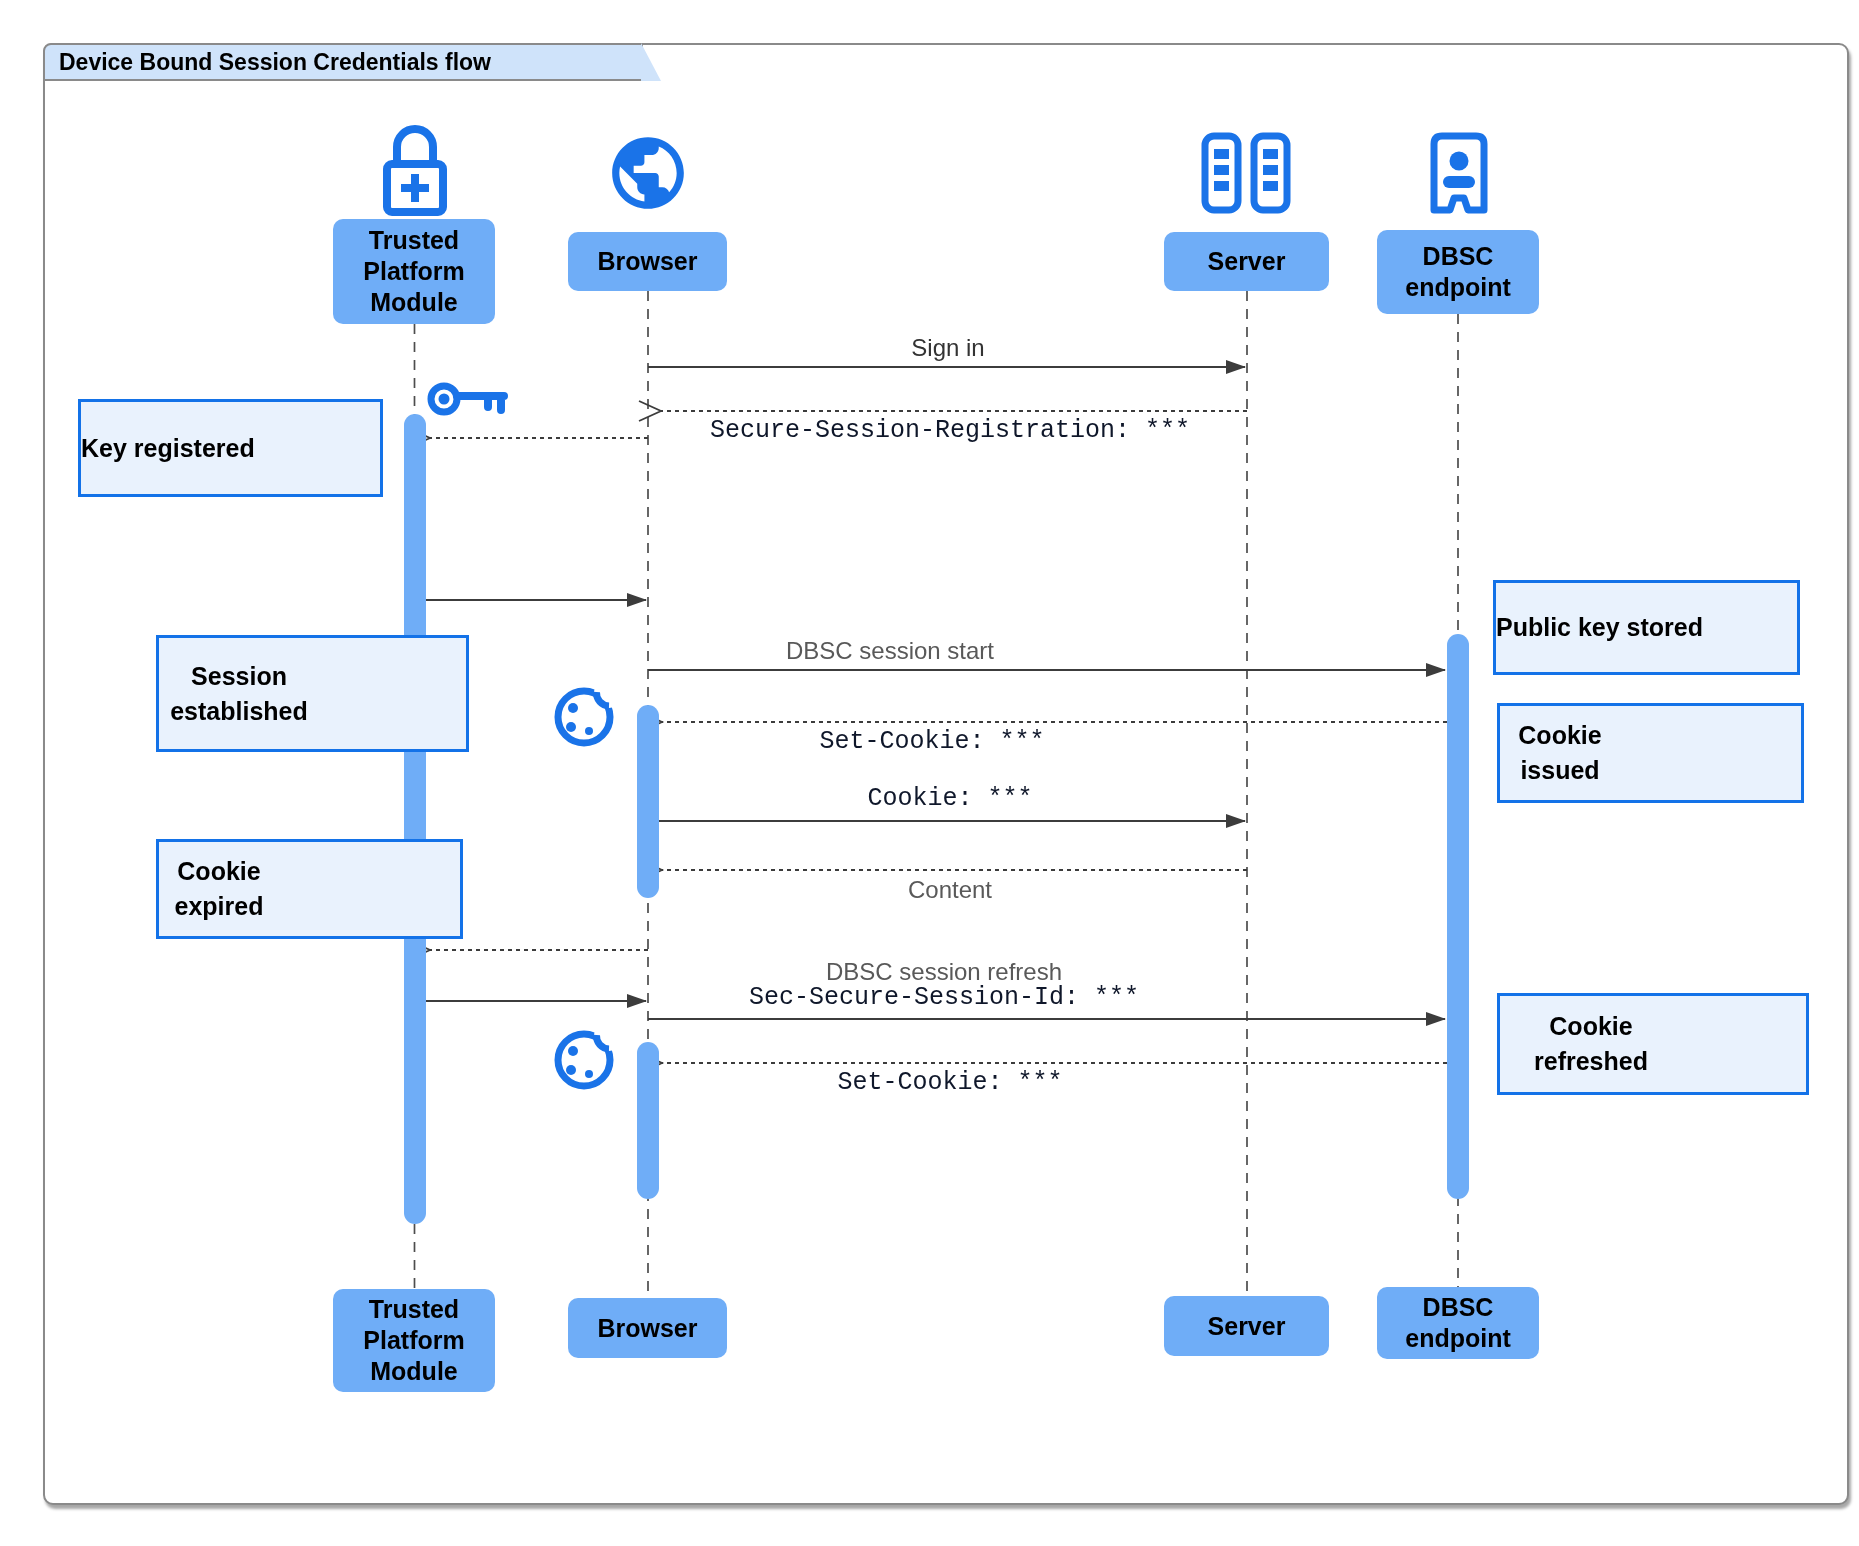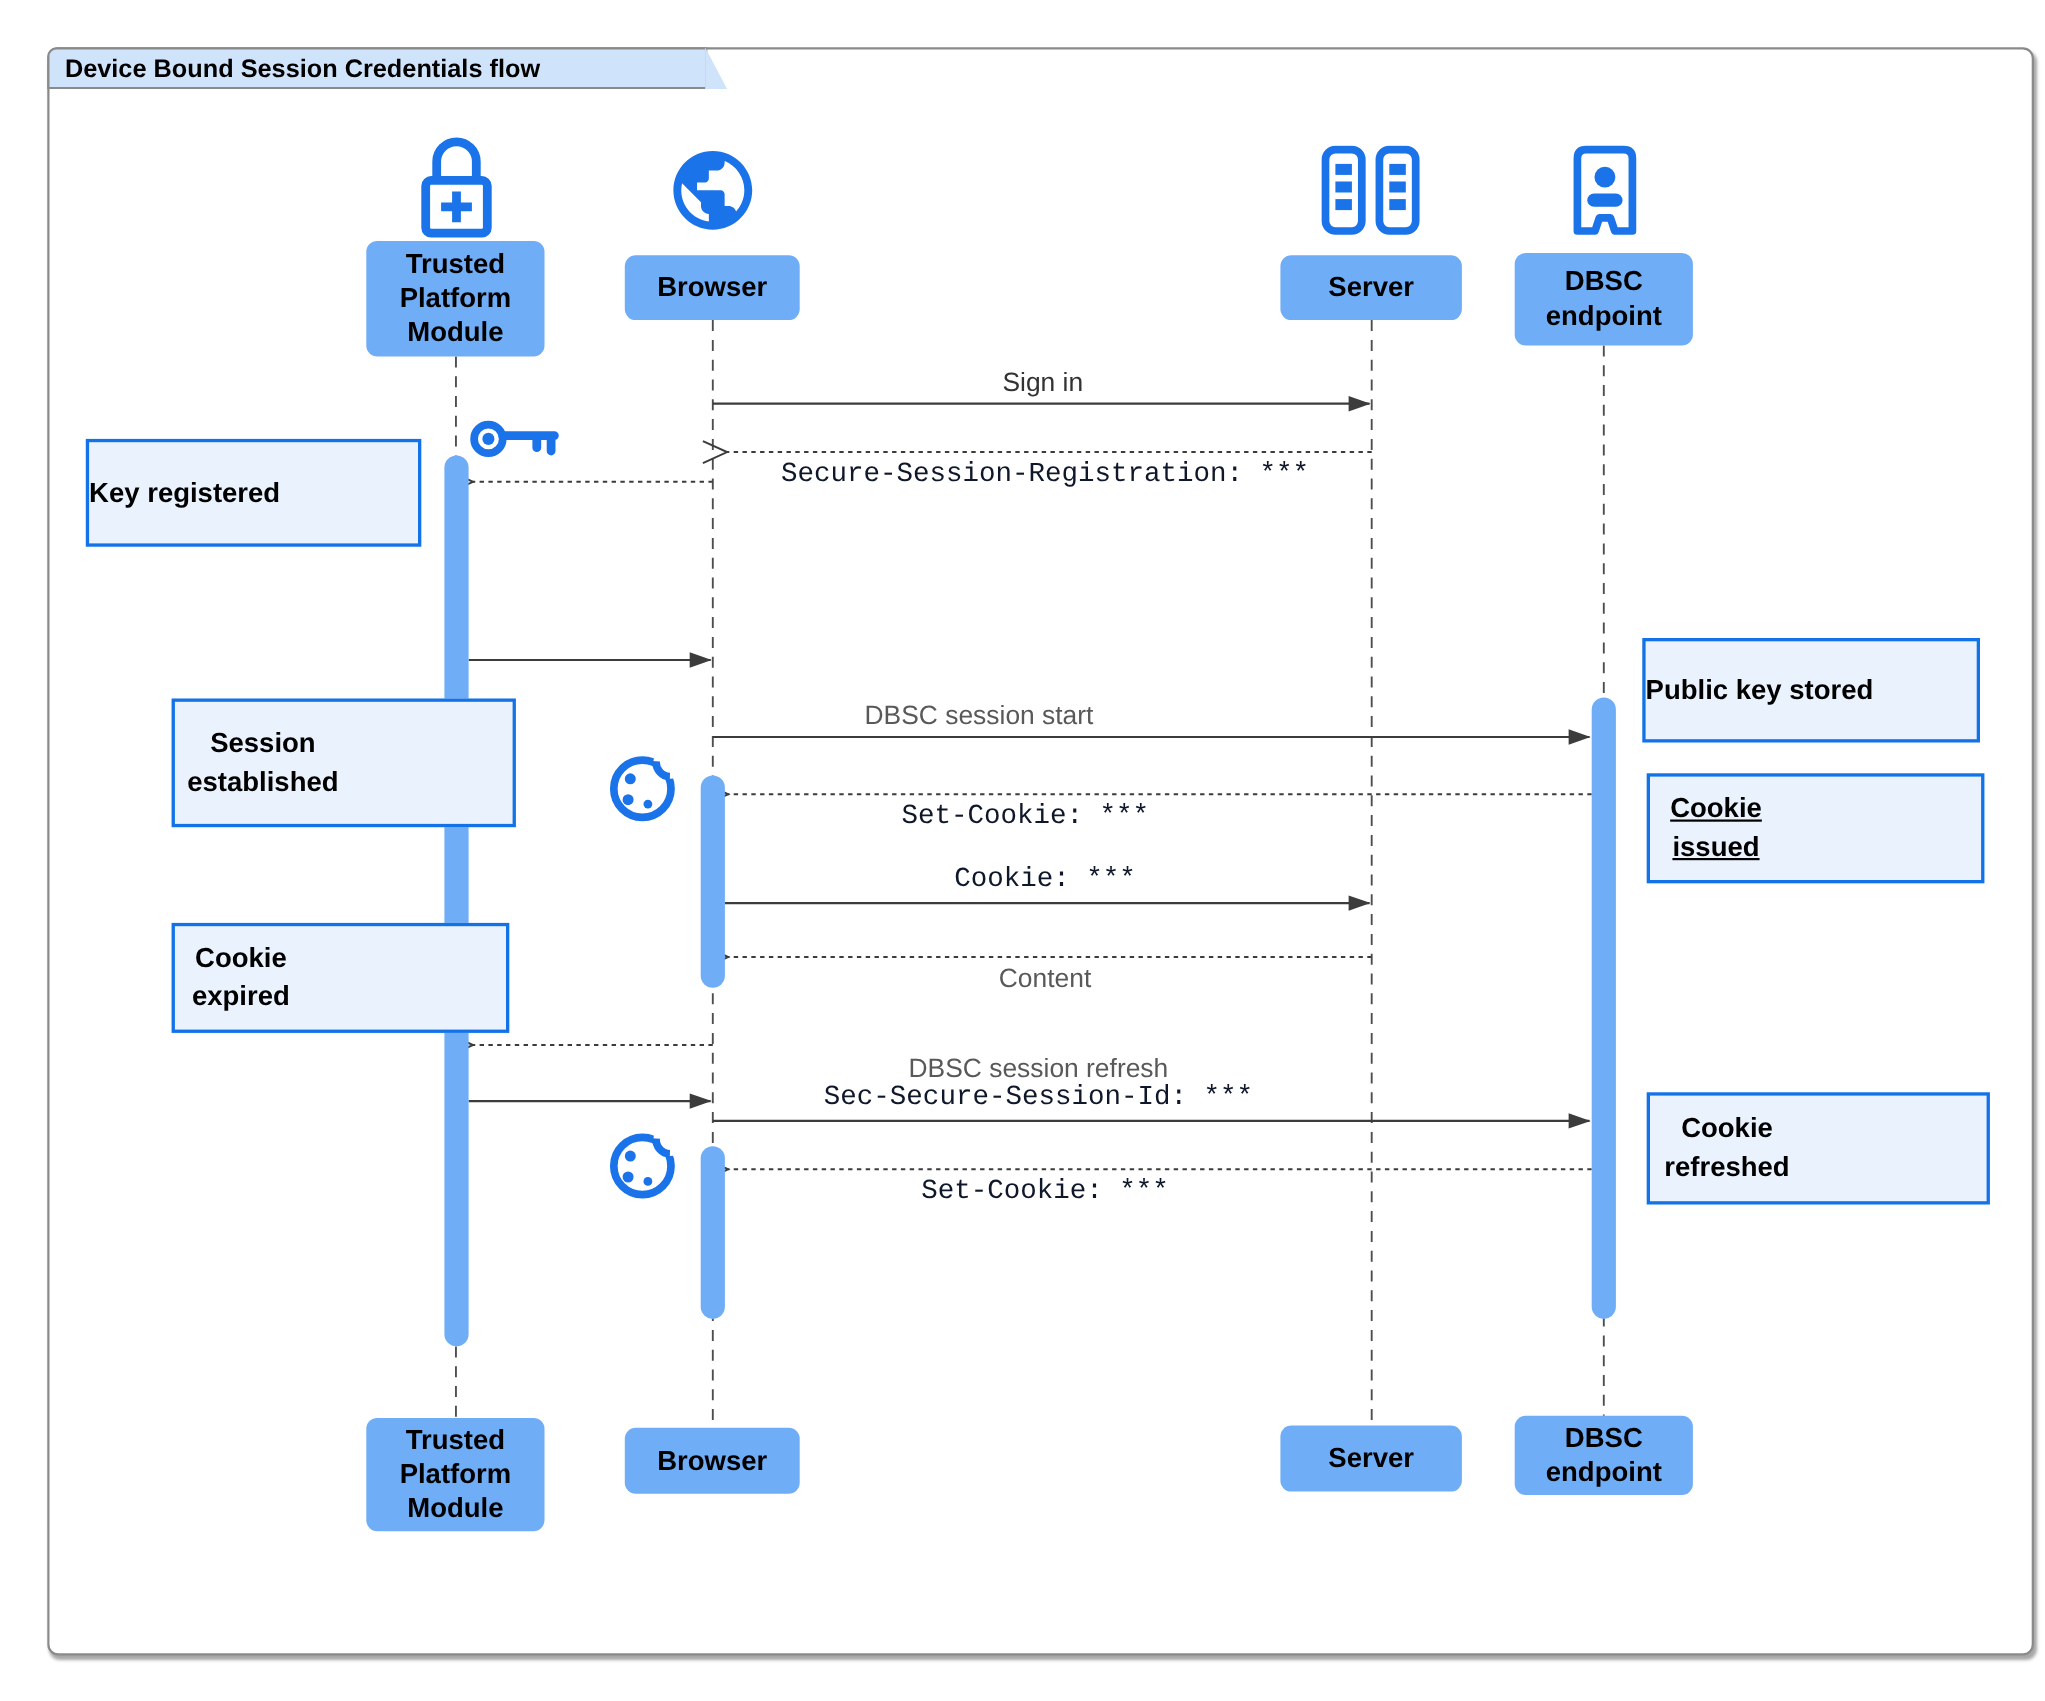--- a/index.html
+++ b/index.html
@@ -178,23 +178,23 @@
   <div class="note" style="left:156px;top:635px;width:313px;height:117px;">
     <span style="max-width:160px;">Session established</span>
   </div>
   <div class="note" style="left:156px;top:839px;width:307px;height:100px;">
     <span style="max-width:120px;">Cookie expired</span>
   </div>
   <div class="note" style="left:1493px;top:580px;width:307px;height:95px;">
     <span>Public key stored</span>
   </div>
   <div class="note" style="left:1497px;top:703px;width:307px;height:100px;">
-    <span style="max-width:120px;text-decoration:underline;">Cookie issued</span>
-  </div>
-  <div class="note" style="left:1497px;top:993px;width:312px;height:102px;">
+    <span style="max-width:120px;">Cookie issued</span>
+  </div>
+  <div class="note" style="left:1497px;top:993px;width:312px;height:102px;padding-left:21px;">
     <span style="max-width:140px;">Cookie refreshed</span>
   </div>
 
   <div class="msg dark" style="left:948px;top:334px;">Sign in</div>
   <div class="msg mono" style="left:950px;top:416px;">Secure-Session-Registration: ***</div>
   <div class="msg" style="left:890px;top:637px;">DBSC session start</div>
   <div class="msg mono" style="left:932px;top:727px;">Set-Cookie: ***</div>
   <div class="msg mono" style="left:950px;top:784px;">Cookie: ***</div>
   <div class="msg" style="left:950px;top:876px;">Content</div>
   <div class="msg" style="left:944px;top:958px;">DBSC session refresh</div>

